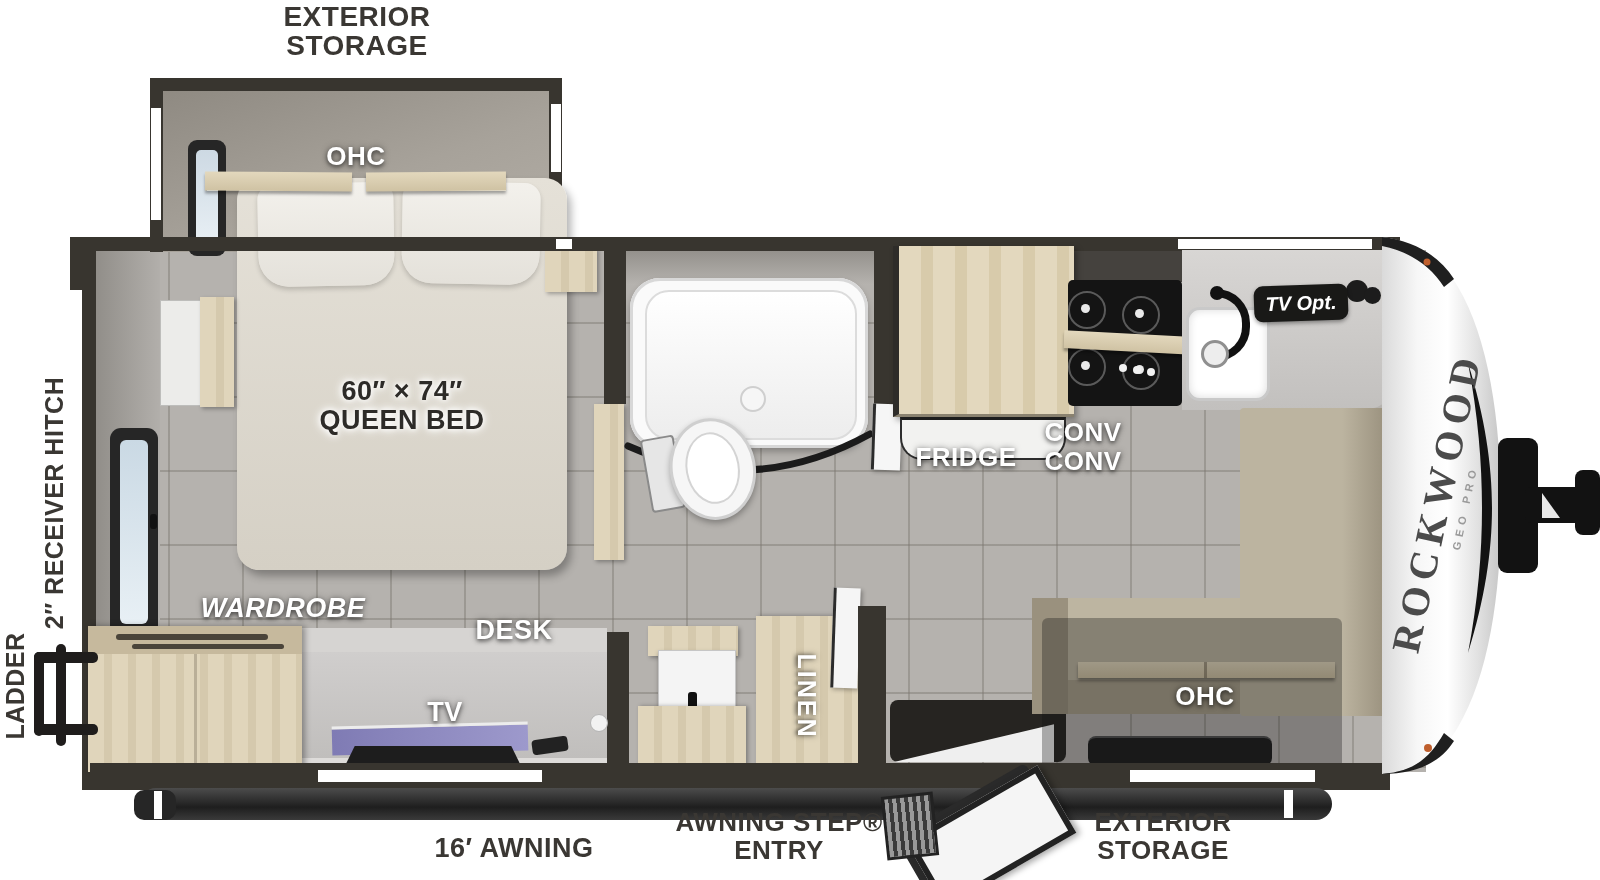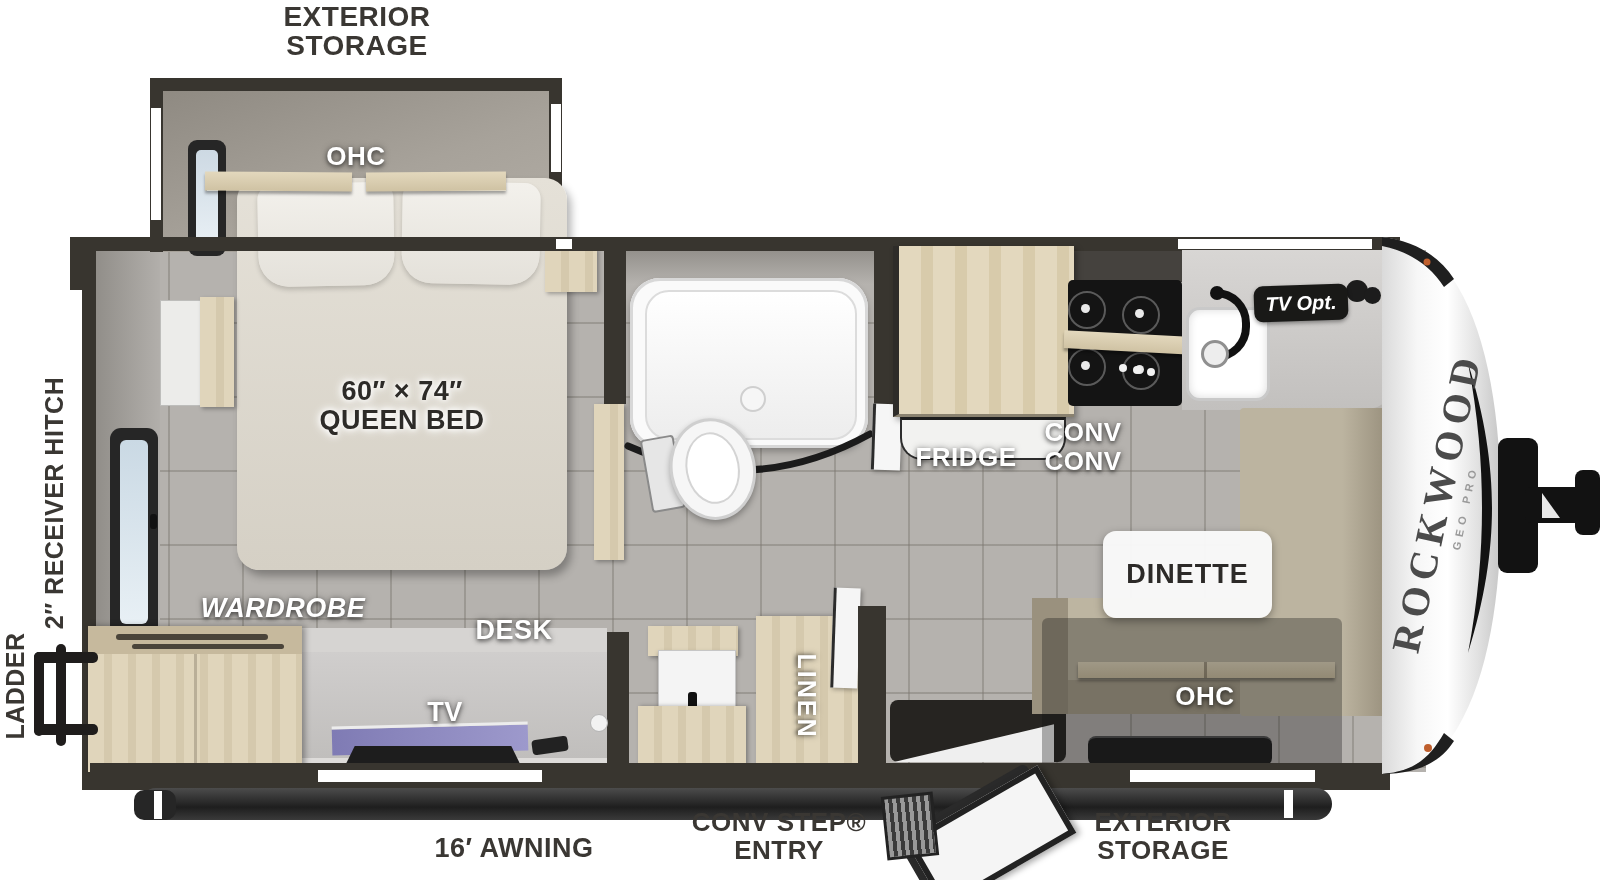--- a/index.html
+++ b/index.html
@@ -158,23 +158,20 @@
 
   <div class="abs" style="left:1240px;top:408px;width:150px;height:308px;background:linear-gradient(90deg,#bcb4a0 0 68%,#978e7b);border-radius:4px;"></div>
   <div class="abs" style="left:1032px;top:598px;width:36px;height:116px;background:#9a917e;"></div>
   <div class="abs" style="left:1068px;top:598px;width:172px;height:82px;background:#bdb5a1;"></div>
   <div class="abs" style="left:1068px;top:680px;width:172px;height:34px;background:#a89f8b;"></div>
   <div class="woodbar abs" style="left:1078px;top:662px;width:257px;height:16px;"></div>
   <div class="abs" style="left:1204px;top:662px;width:3px;height:16px;background:rgba(70,60,45,.4);"></div>
 
   <div class="abs" style="left:1042px;top:618px;width:300px;height:152px;background:rgba(18,18,18,.32);border-radius:6px;"></div>
   <div class="abs" style="left:1088px;top:736px;width:184px;height:28px;background:#191919;border-top:2px solid #3c3c3c;border-radius:8px;"></div>
-  <div class="dinette-badge">
-      <span>DINETTE</span>
-    </div>
 
   <div class="wall" style="left:90px;top:763px;width:1300px;height:27px;"></div>
   <div class="abs" style="left:318px;top:770px;width:224px;height:12px;background:#fff;"></div>
   <div class="abs" style="left:1130px;top:770px;width:185px;height:12px;background:#fff;"></div>
   <div class="abs" style="left:140px;top:788px;width:1192px;height:32px;background:linear-gradient(180deg,#4c4c4c,#1e1e1e 60%,#3a3a3a);border-radius:16px;"></div>
   <div class="abs" style="left:134px;top:790px;width:42px;height:30px;background:#262626;border-radius:10px;"></div>
   <div class="abs" style="left:154px;top:791px;width:8px;height:28px;background:#fff;"></div>
   <div class="abs" style="left:1284px;top:790px;width:9px;height:28px;background:#fff;"></div>
 
   <div class="abs" style="left:905px;top:795px;width:150px;height:80px;background:#2a2a2a;transform:rotate(-30deg);border-radius:6px;"></div>
@@ -220,21 +217,21 @@
   <div class="lbl white s26" style="left:356px;top:156px;">OHC</div>
   <div class="lbl glow s27" style="left:402px;top:391px;">60″ × 74″</div>
   <div class="lbl glow s27" style="left:402px;top:420px;">QUEEN BED</div>
   <div class="lbl dark s25 rotccw" style="left:54px;top:503px;">2″ RECEIVER HITCH</div>
   <div class="lbl dark s25 rotccw" style="left:15px;top:686px;">LADDER</div>
   <div class="lbl white s27" style="left:283px;top:608px;font-style:italic;">WARDROBE</div>
   <div class="lbl white s27" style="left:497px;top:630px;padding-left:34px;">DESK</div>
   <div class="lbl white s27" style="left:445px;top:712px;">TV</div>
   <div class="lbl dark s27" style="left:514px;top:848px;">16′ AWNING</div>
   <div class="lbl white s25 rotcw" style="left:806px;top:696px;letter-spacing:2px;">LINEN</div>
-  <div class="lbl dark s26" style="left:779px;top:822px;">CONV STEP®</div>
+  <div class="lbl dark s26" style="left:779px;top:822px;">AWNING STEP®</div>
   <div class="lbl dark s26" style="left:779px;top:850px;">ENTRY</div>
   <div class="lbl dark s26" style="left:1163px;top:822px;">EXTERIOR</div>
   <div class="lbl dark s26" style="left:1163px;top:850px;">STORAGE</div>
   <div class="lbl white s26" style="left:950px;top:457px;margin-left:16px;">FRIDGE</div>
   <div class="lbl white s26" style="left:1083px;top:432px;">CONV</div>
   <div class="lbl white s26" style="left:1083px;top:461px;">CONV</div>
   <div class="lbl white s26" style="left:1205px;top:696px;">OHC</div>
   <div class="tvopt-badge">
       <span>TV Opt.</span>
     </div>

